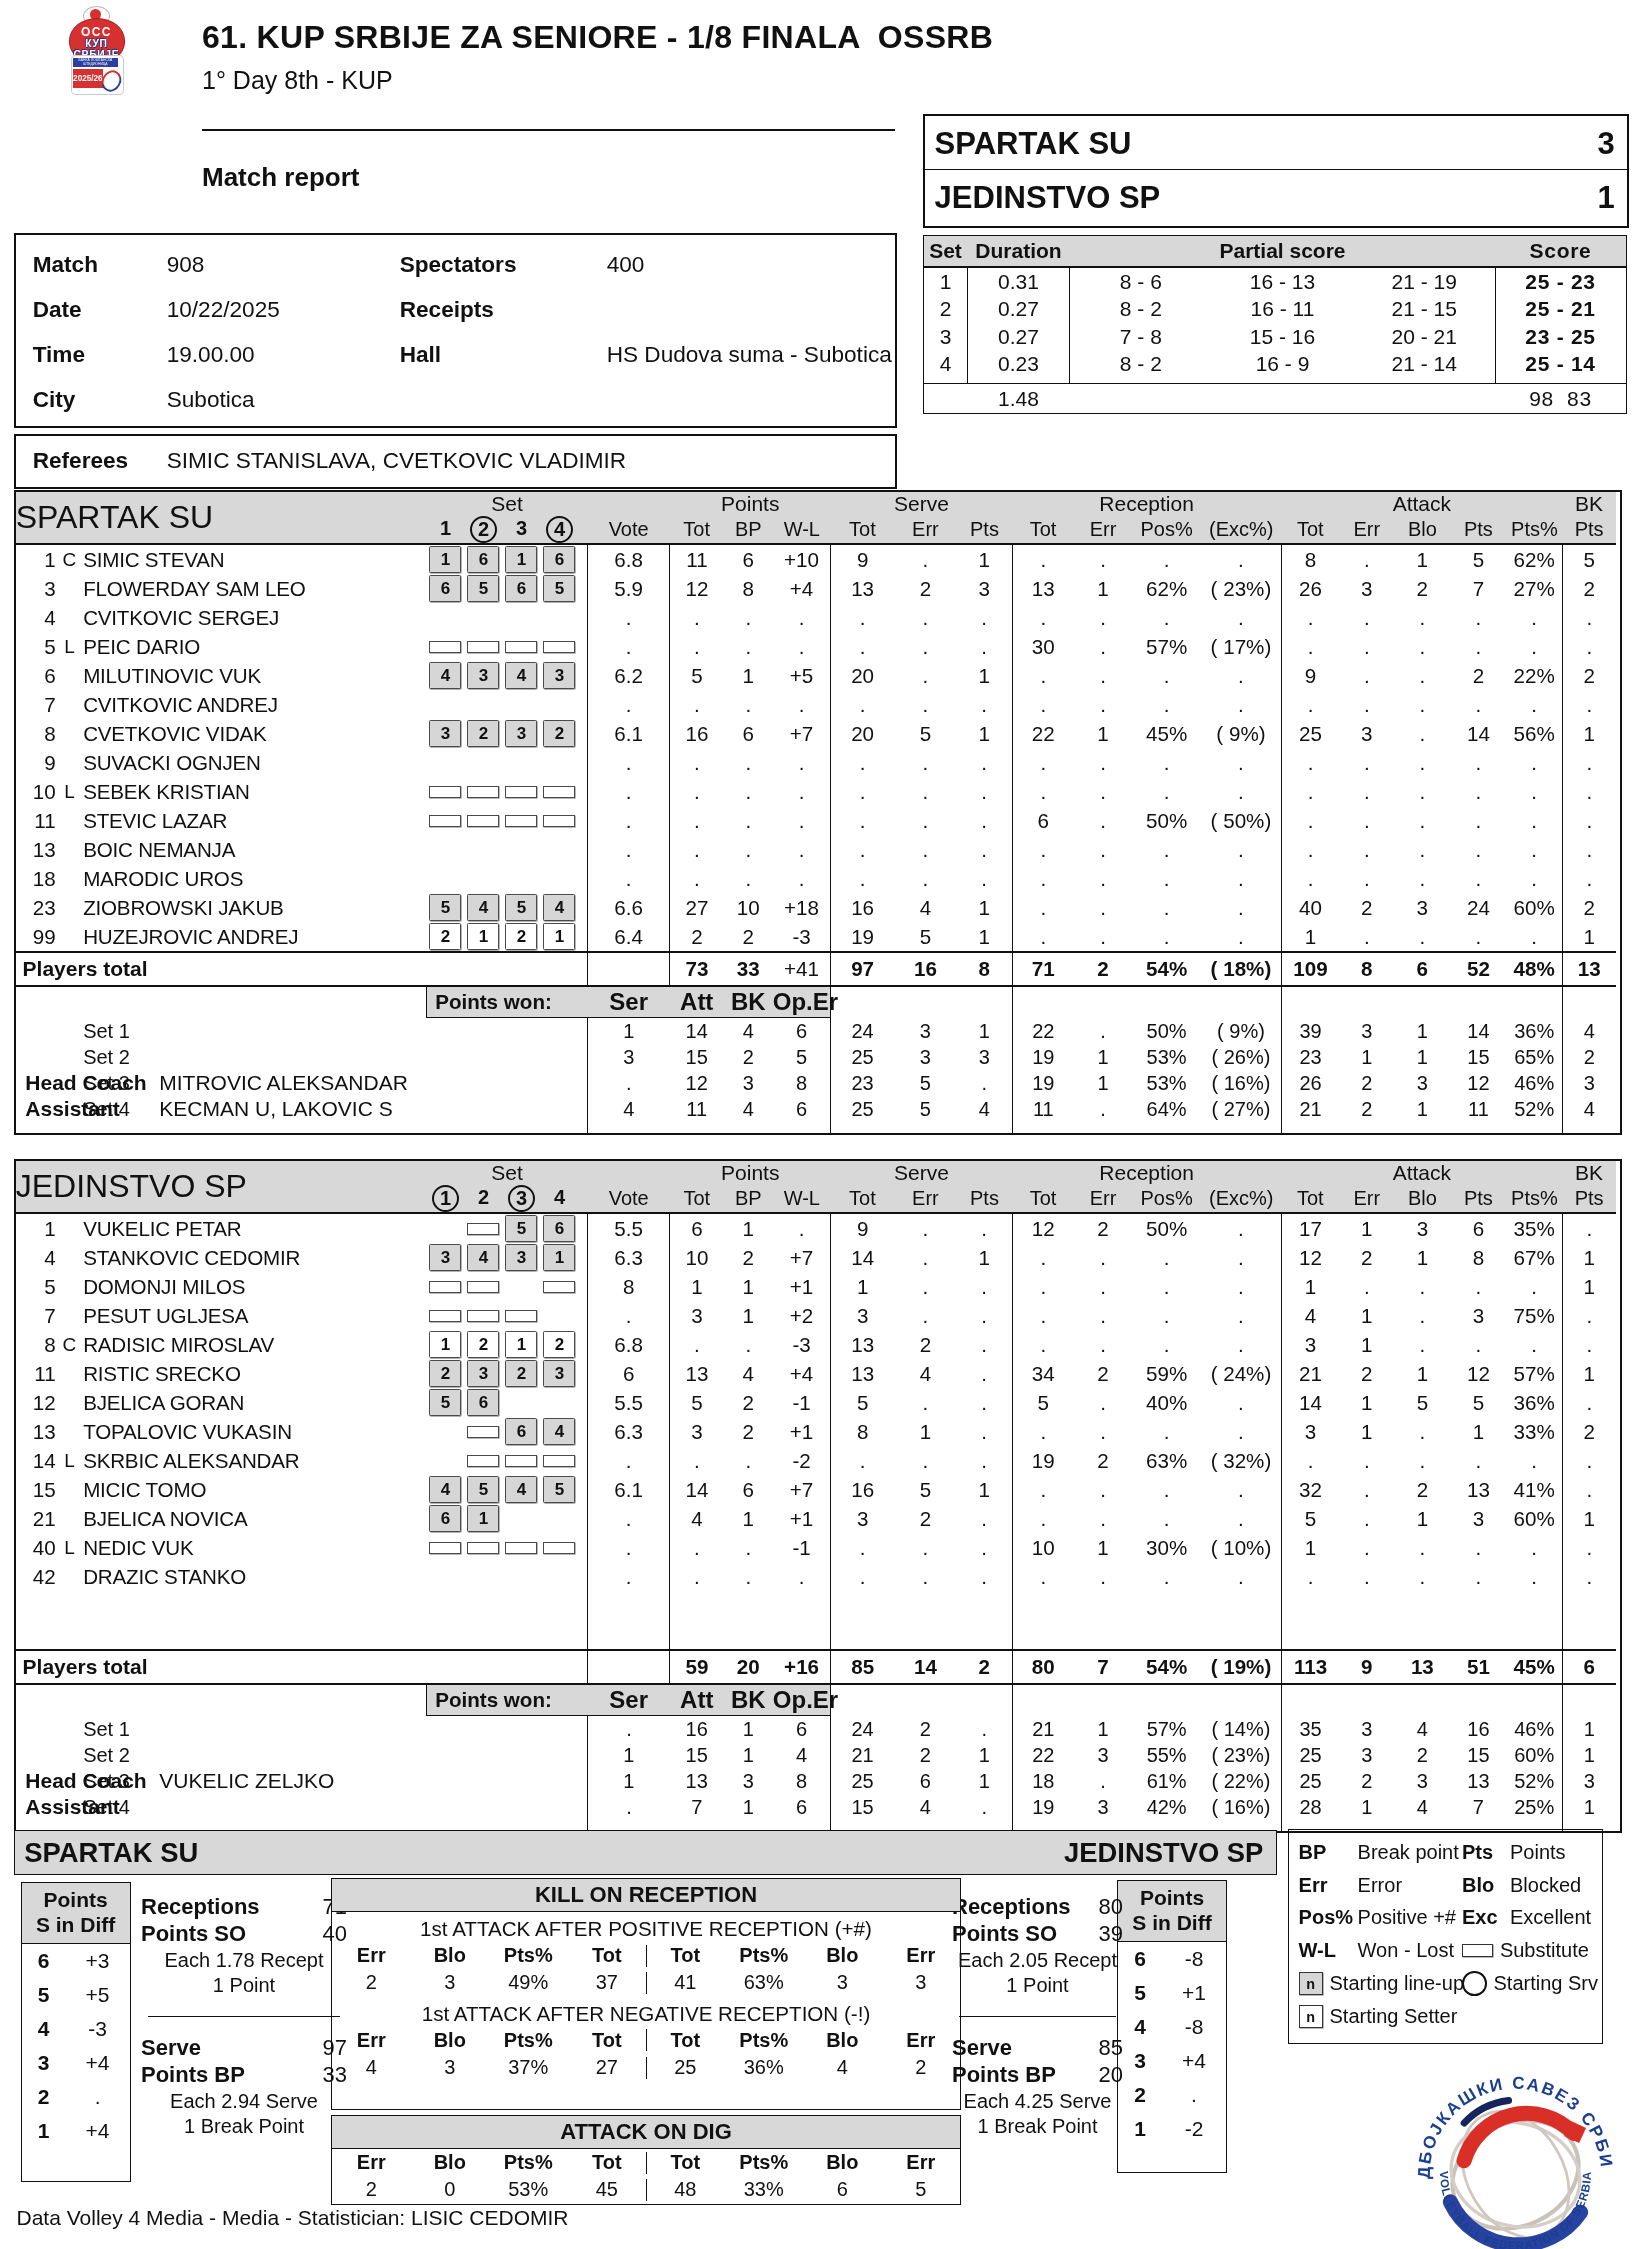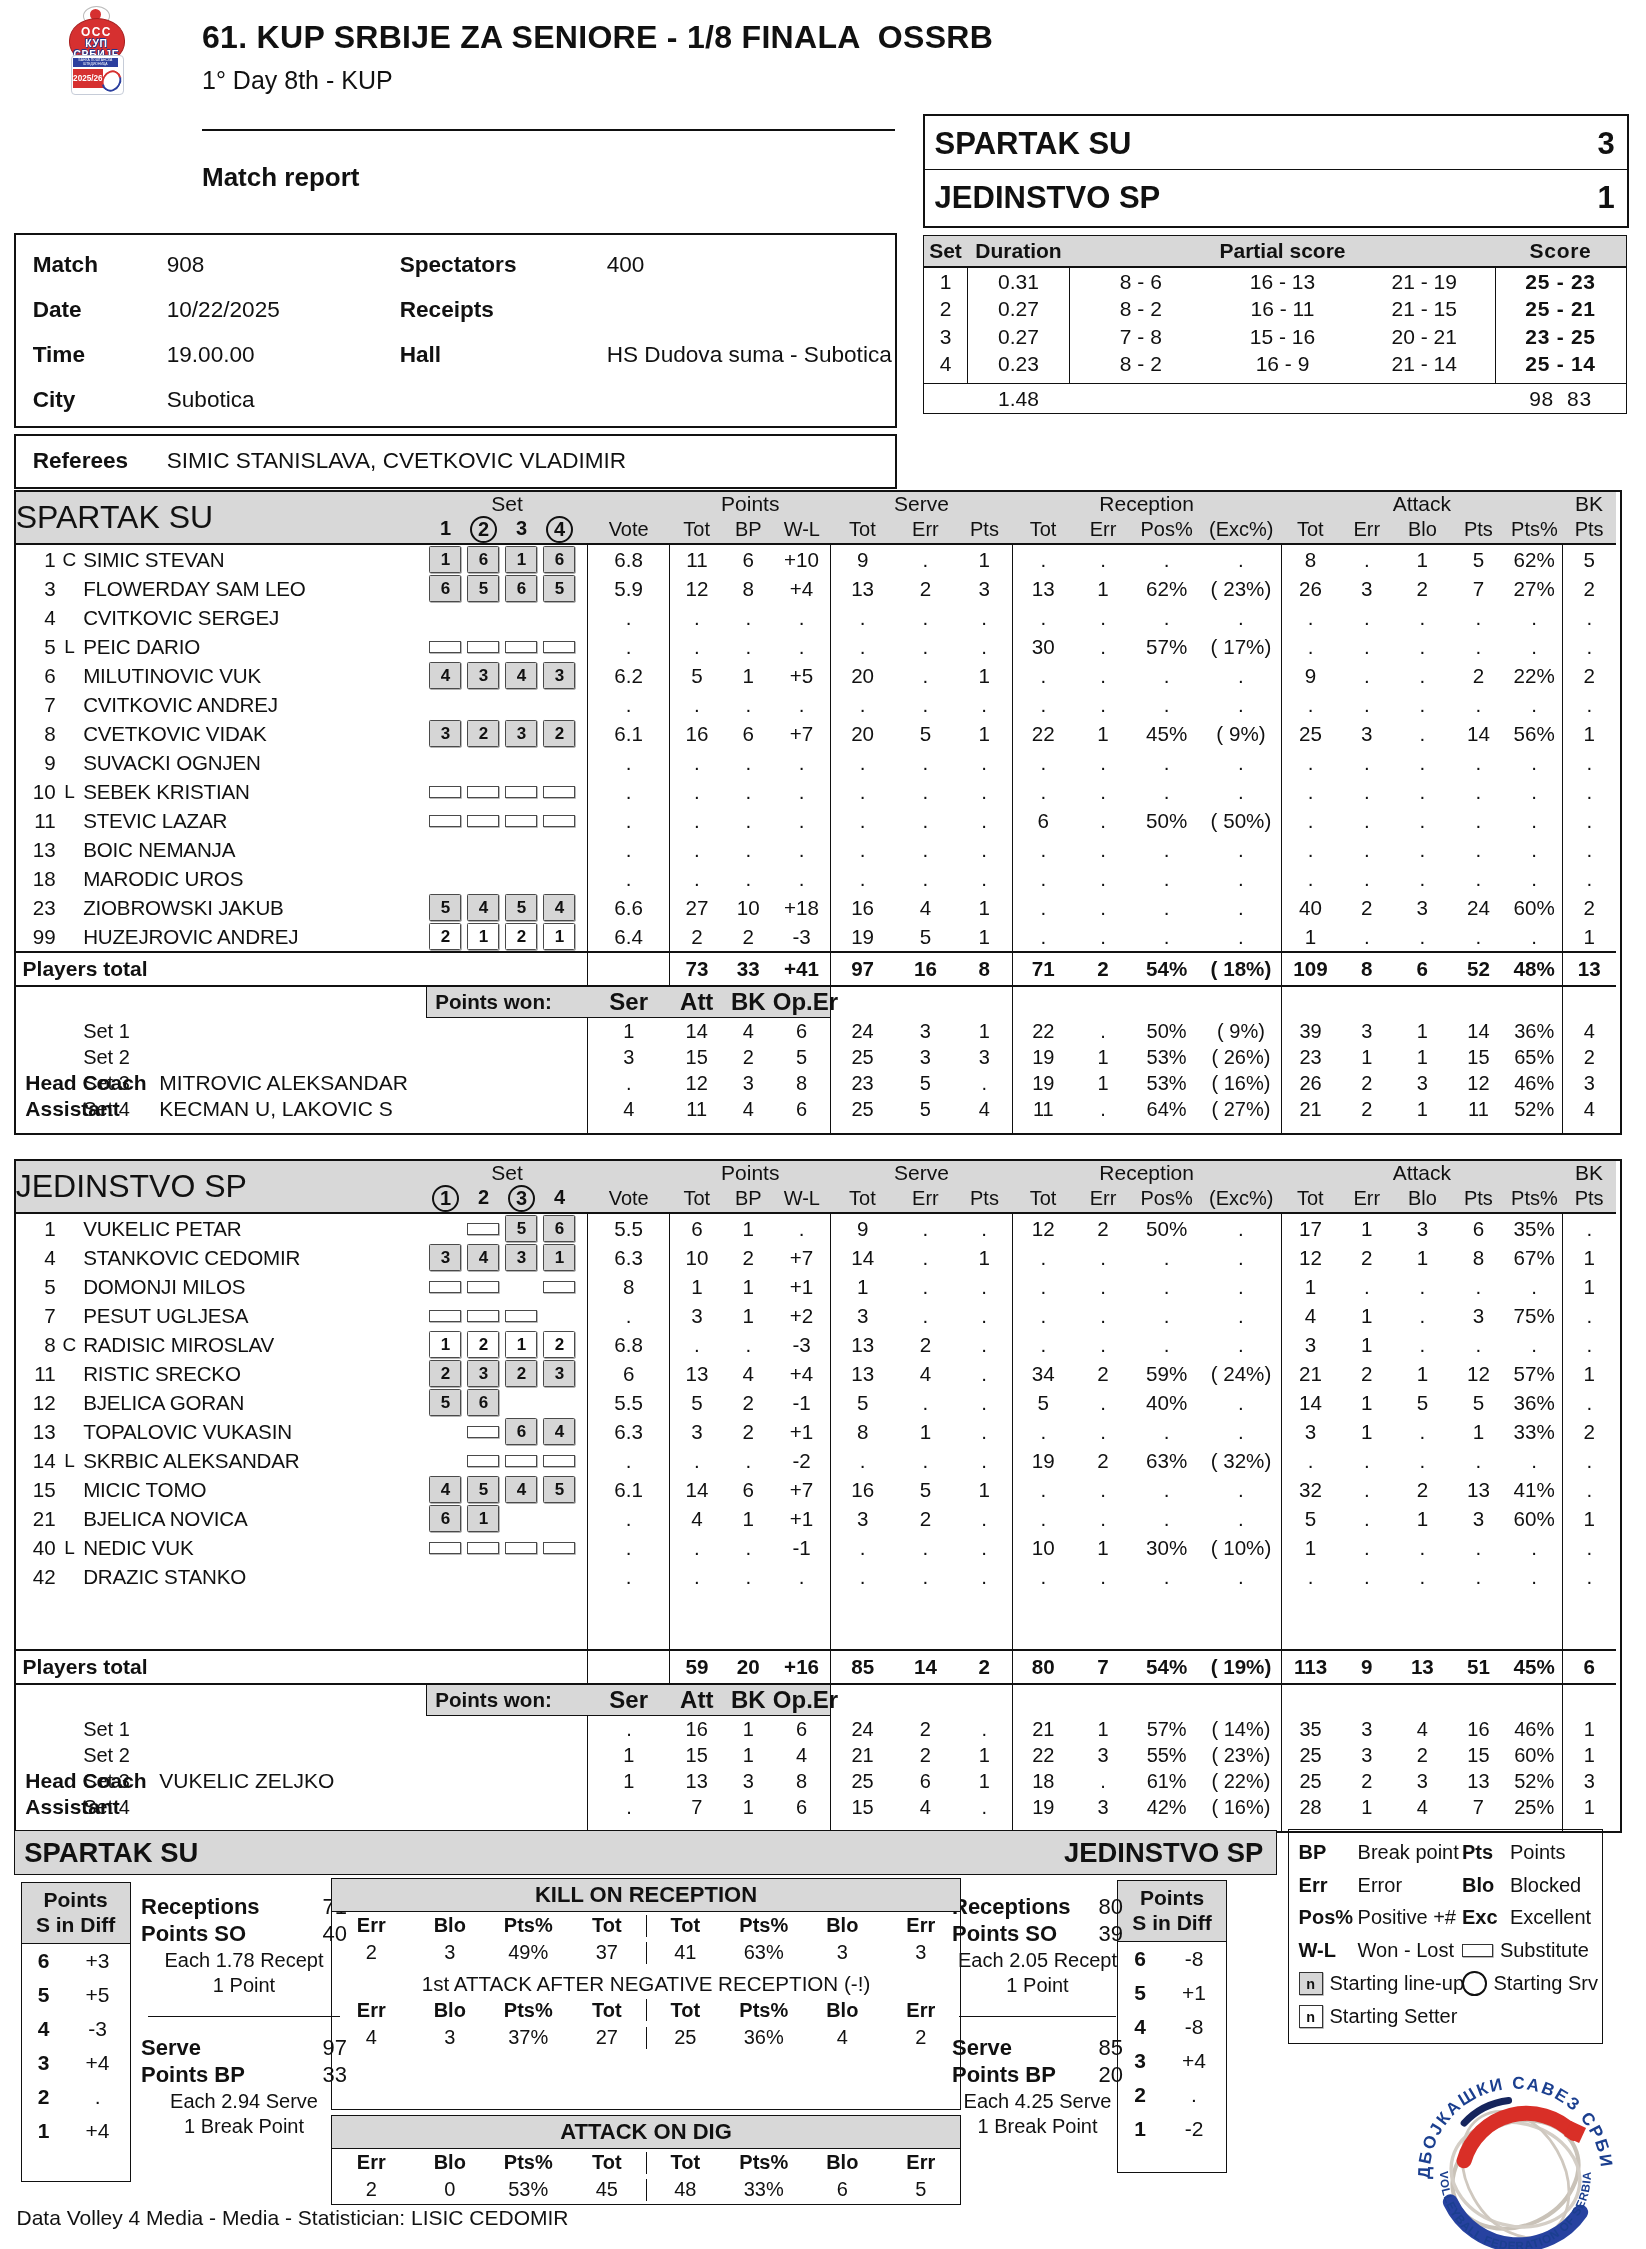--- a/index.html
+++ b/index.html
@@ -793,21 +793,21 @@
           <td class="c">.</td>
           <td class="c">.</td>
           <td class="c b-r">.</td>
           <td class="c">1</td>
         </tr>
         <tr class="totrow">
           <td class="lbl" colspan="4">Players total</td>
           <td class="c b-l b-r"></td>
           <td class="c" style="font-weight: bold;">73</td>
           <td class="c" style="font-weight: bold;">33</td>
-          <td class="c b-r" style="font-weight: bold;">+41</td>
+          <td class="c b-r" style="font-weight: normal;">+41</td>
           <td class="c" style="font-weight: bold;">97</td>
           <td class="c" style="font-weight: bold;">16</td>
           <td class="c b-r" style="font-weight: bold;">8</td>
           <td class="c" style="font-weight: bold;">71</td>
           <td class="c" style="font-weight: bold;">2</td>
           <td class="c" style="font-weight: bold;">54%</td>
           <td class="c b-r" style="font-weight: bold;">( 18%)</td>
           <td class="c" style="font-weight: bold;">109</td>
           <td class="c" style="font-weight: bold;">8</td>
           <td class="c" style="font-weight: bold;">6</td>
@@ -1710,20 +1710,21 @@
   <div class="row">
       <b>Points BP</b>
       <span>20</span>
     </div>
   <div class="note">Each 4.25 Serve</div>
   <div class="note">1 Break Point</div>
 </div>
 
 <div class="abs killbox">
   <div class="kt">KILL ON RECEPTION</div>
+  <div class="ksub">1st ATTACK AFTER POSITIVE RECEPTION (+#)</div>
   <div class="krow kh" id="kh1">
       <span>Err</span>
       <span>Blo</span>
       <span>Pts%</span>
       <span>Tot</span>
       <span>Tot</span>
       <span>Pts%</span>
       <span>Blo</span>
       <span>Err</span>
       <i class="kdiv"></i>

